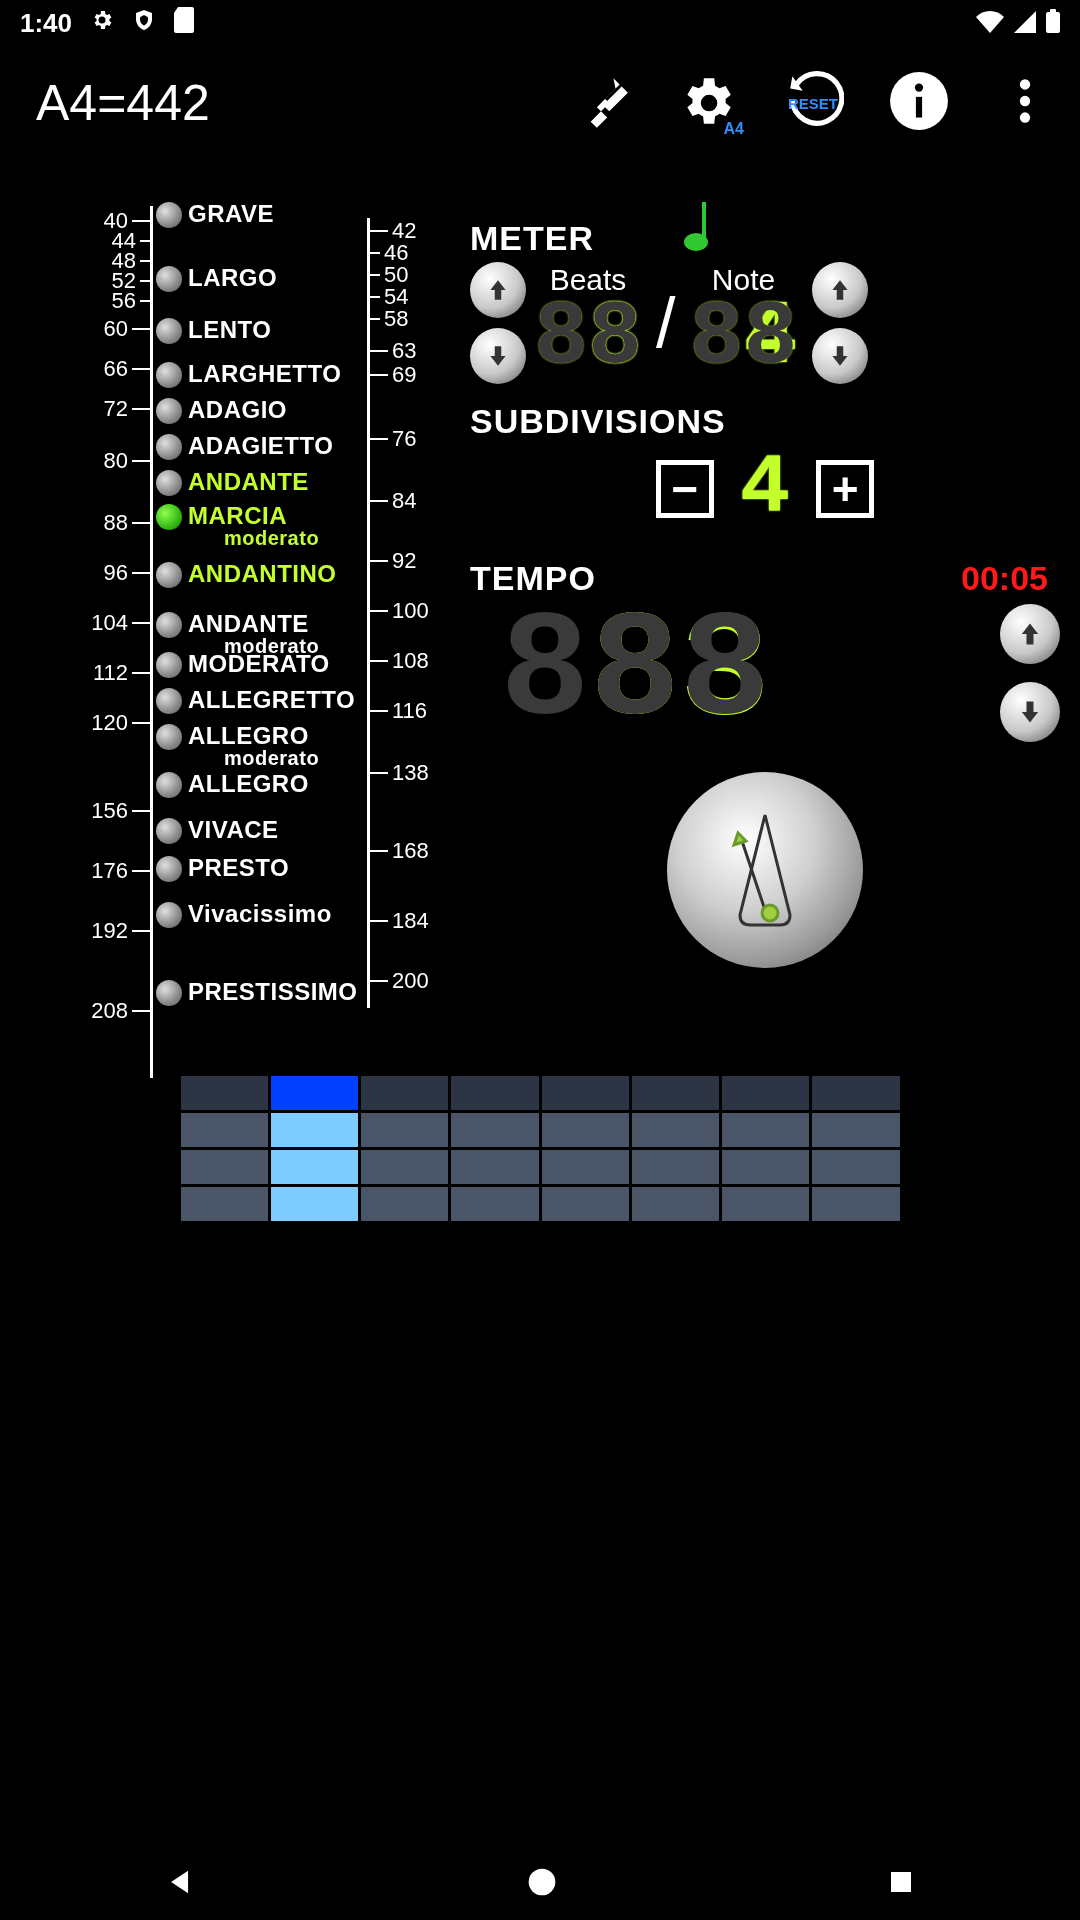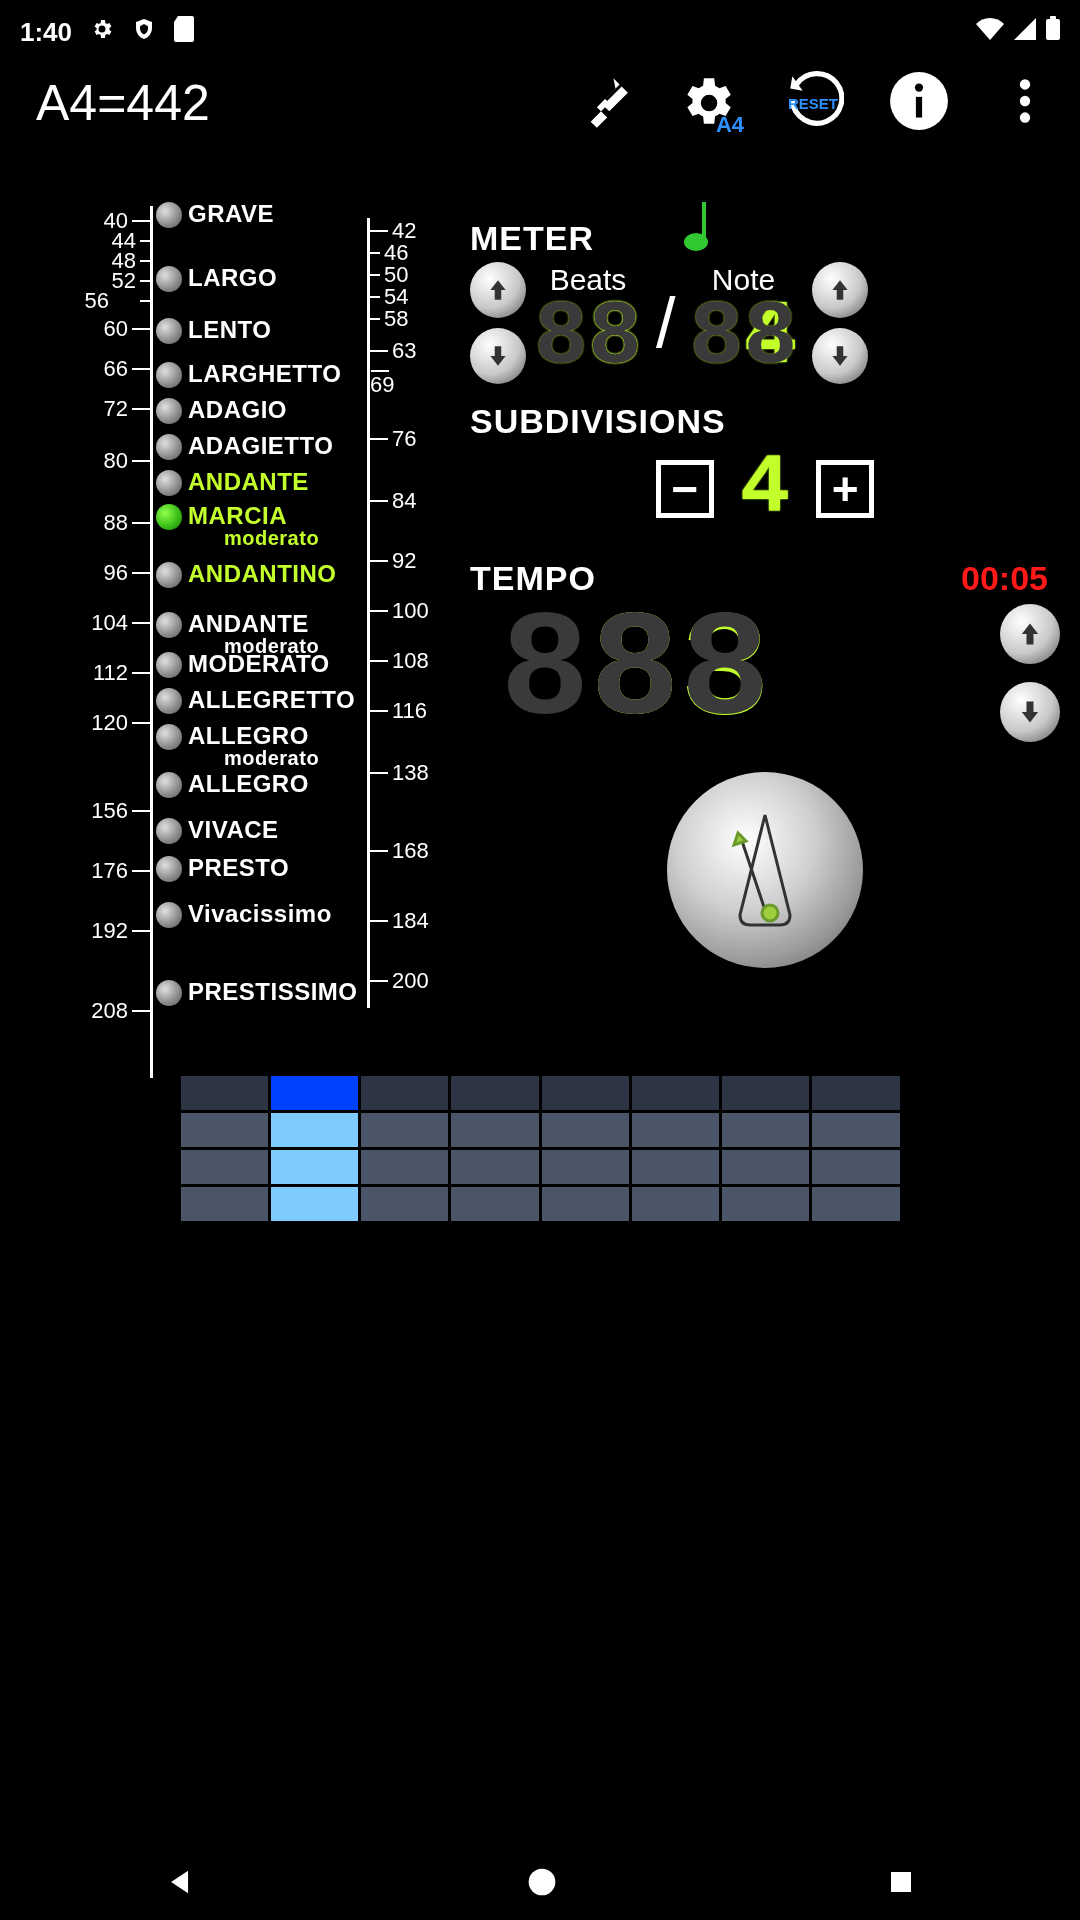--- a/index.html
+++ b/index.html
@@ -1,17 +1,17 @@
 <!DOCTYPE html>
 <html><head>
 <meta charset="utf-8">
 <style>
   * { margin: 0; padding: 0; box-sizing: border-box; }
   html, body { width: 1080px; height: 1920px; background: #000; font-family: Arial, Helvetica, sans-serif; color: #fff; overflow: hidden; }
-  .status-bar { height: 48px; display: flex; align-items: flex-start; padding: 16px 20px; font-size: 26px; font-weight: 600; }
+  .status-bar { height: 48px; display: flex; align-items: flex-end; padding: 8px 20px; font-size: 26px; font-weight: 600; }
   .status-left { display: flex; align-items: center; gap: 18px; }
   .status-right { margin-left: auto; display: flex; align-items: center; gap: 10px; }
   .app-bar { height: 110px; display: flex; align-items: center; padding: 0 24px 0 36px; }
   .app-title { font-size: 50px; font-weight: 500; }
   .app-bar-icons { margin-left: auto; display: flex; align-items: center; gap: 44px; }
   .app-bar-icons svg { width: 62px; height: 62px; }
   .main { display: flex; padding: 40px 0 0 0; height: 888px; }
   .scale-area { position: relative; width: 440px; height: 880px; margin-left: 20px; }
   .scale-left { position: absolute; left: 0; top: 0; width: 130px; height: 100%; }
   .scale-right { position: absolute; right: 0; top: 0; width: 90px; height: 100%; }
@@ -89,21 +89,21 @@
 </div>
 
 <div class="app-bar">
   <div class="app-title">A4=442</div>
   <div class="app-bar-icons">
     <span><svg viewBox="0 0 60 60" fill="#fff">
           <path d="M42 8l6 6-14 14 2 2 14-14 6 6-18 18-4-4-4 4 6 6-10 10-6-6 10-10-4-4 18-18z"></path>
         </svg></span>
     <span style="position:relative"><svg viewBox="0 0 60 60" fill="#fff">
           <path d="M48 32a18 18 0 000-4l5-4-5-8.5-6 2.2a18 18 0 00-4.2-2.5L37 8H27l-.8 7.2a18 18 0 00-4.2 2.5l-6-2.2L11 24l5 4a18 18 0 000 4l-5 4 5 8.5 6-2.2a18 18 0 004.2 2.5L27 52h10l.8-7.2a18 18 0 004.2-2.5l6 2.2L53 36zM32 40a8 8 0 118-8 8 8 0 01-8 8z"></path>
-        </svg><span style="position:absolute;bottom:-2px;right:-6px;font-size:22px;font-weight:700;color:#2e8fff">A4</span></span>
+        </svg><span style="position:absolute;bottom:-2px;right:-6px;font-size:16px;font-weight:700;color:#2e8fff">A4</span></span>
     <span style="position:relative"><svg viewBox="0 0 60 60" fill="none" stroke="#fff" stroke-width="5">
           <path d="M14 14A24 24 0 1110 30"></path>
           <path d="M10 6l-2 12 12 2" fill="#fff" stroke="none"></path>
         </svg><span style="position:absolute;top:50%;left:50%;transform:translate(-50%,-50%);font-size:15px;font-weight:700;color:#2e8fff">RESET</span></span>
     <span><svg viewBox="0 0 60 60">
           <circle cx="30" cy="30" r="28" fill="#fff"></circle>
           <rect x="27" y="26" width="6" height="20" fill="#000"></rect>
           <circle cx="30" cy="17" r="4" fill="#000"></circle>
         </svg></span>
     <span><svg viewBox="0 0 60 60" fill="#fff">
@@ -128,21 +128,21 @@
           <span class="line"></span>
         </div>
         <div class="tick-l short" style="top: 50px;">
           <span class="num">48</span>
           <span class="line"></span>
         </div>
         <div class="tick-l short" style="top: 70px;">
           <span class="num">52</span>
           <span class="line"></span>
         </div>
-        <div class="tick-l short" style="top: 90px; gap: 27px;">
+        <div class="tick-l short" style="top: 90px;">
           <span class="num">56</span>
           <span class="line"></span>
         </div>
         <div class="tick-l" style="top: 118px;">
           <span class="num">60</span>
           <span class="line"></span>
         </div>
         <div class="tick-l" style="top: 158px;">
           <span class="num">66</span>
           <span class="line"></span>
@@ -285,21 +285,21 @@
           <span class="num">54</span>
         </div>
         <div class="tick-r short" style="top: 108px;">
           <span class="line"></span>
           <span class="num">58</span>
         </div>
         <div class="tick-r" style="top: 140px;">
           <span class="line"></span>
           <span class="num">63</span>
         </div>
-        <div class="tick-r" style="top: 172px; flex-direction: column;">
+        <div class="tick-r" style="top: 164px;">
           <span class="line"></span>
           <span class="num">69</span>
         </div>
         <div class="tick-r" style="top: 228px;">
           <span class="line"></span>
           <span class="num">76</span>
         </div>
         <div class="tick-r" style="top: 290px;">
           <span class="line"></span>
           <span class="num">84</span>

